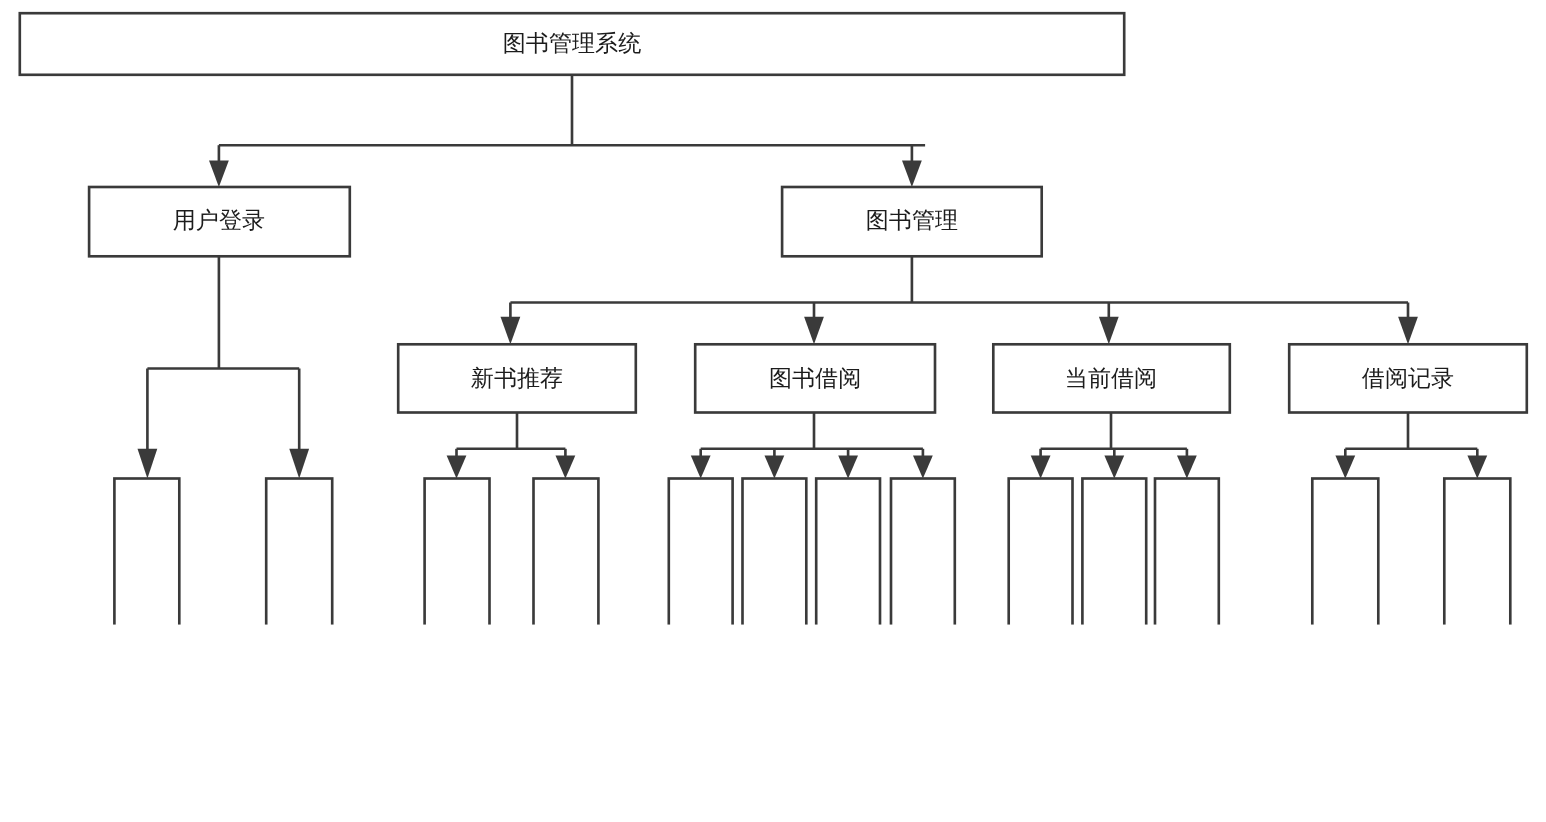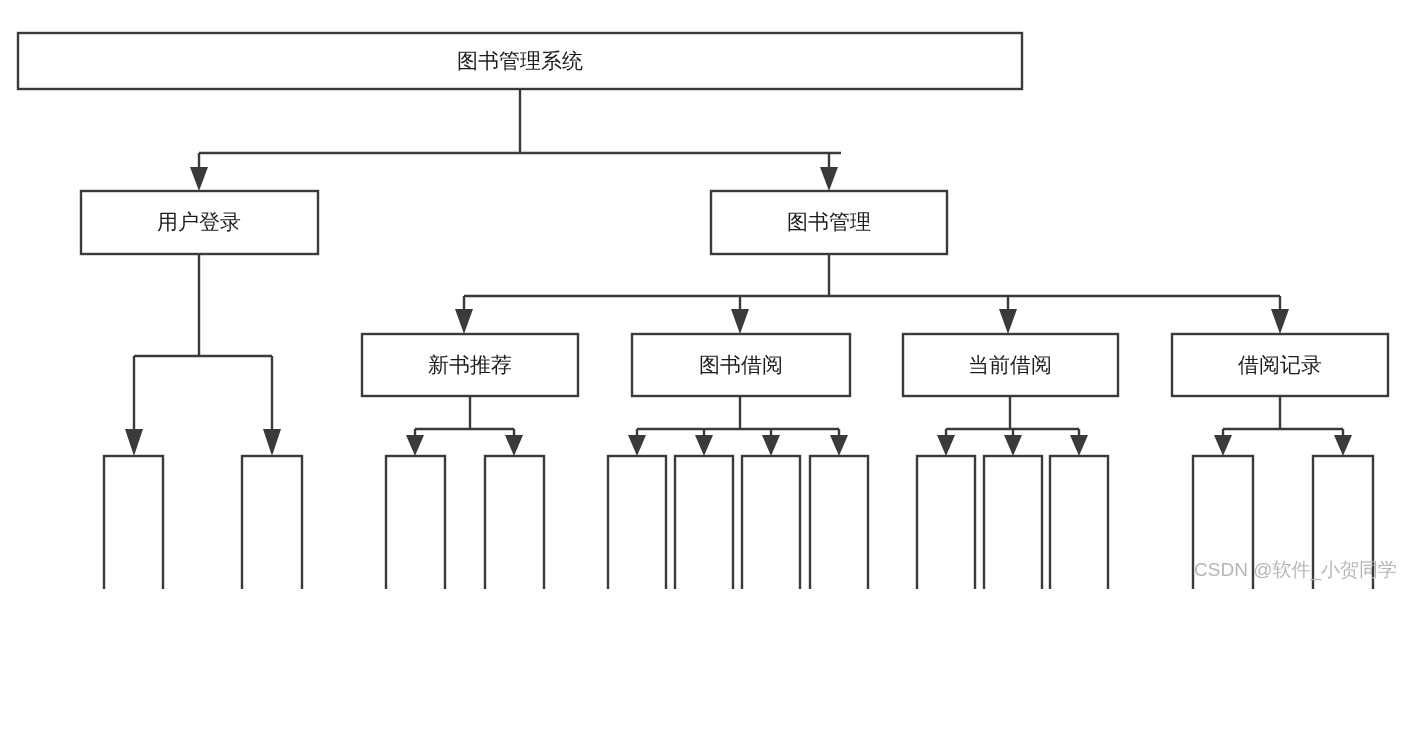--- a/index.html
+++ b/index.html
@@ -9,21 +9,20 @@
   }
   body {
     font-family: "Liberation Sans", "DejaVu Sans", sans-serif;
   }
   #canvas {
     position: relative;
     width: 1405px;
     height: 568px;
     background: #ffffff;
     overflow: hidden;
-    margin-top: 21px;
   }
   svg.diagram {
     position: absolute;
     left: 0;
     top: 0;
     width: 1405px;
     height: 747px;
   }
   .node-box {
     fill: #ffffff;
@@ -205,14 +204,13 @@
   <div class="node-label-v" style="left:608px; top:435px; width:58px; height:300px;">查询图书</div>
   <div class="node-label-v" style="left:675px; top:440px; width:58px; height:295px; align-items:flex-start;">新增图书（管理员）</div>
   <div class="node-label-v" style="left:742px; top:440px; width:58px; height:295px; align-items:flex-start;">编辑图书（管理员）</div>
   <div class="node-label-v" style="left:810px; top:435px; width:58px; height:300px;">借阅图书</div>
   <div class="node-label-v" style="left:917px; top:435px; width:58px; height:300px;">查询图书</div>
   <div class="node-label-v" style="left:984px; top:435px; width:58px; height:300px;">归还图书</div>
   <div class="node-label-v" style="left:1050px; top:440px; width:58px; height:295px; align-items:flex-start;">确认归还（管理员）</div>
   <div class="node-label-v" style="left:1193px; top:435px; width:60px; height:300px;">新增借阅记录</div>
   <div class="node-label-v" style="left:1313px; top:435px; width:60px; height:300px;">查询借阅记录</div>
 
-  <div class="watermark">CSDN @软件_小贺同学</div>
 </div>
 
 </body></html>

